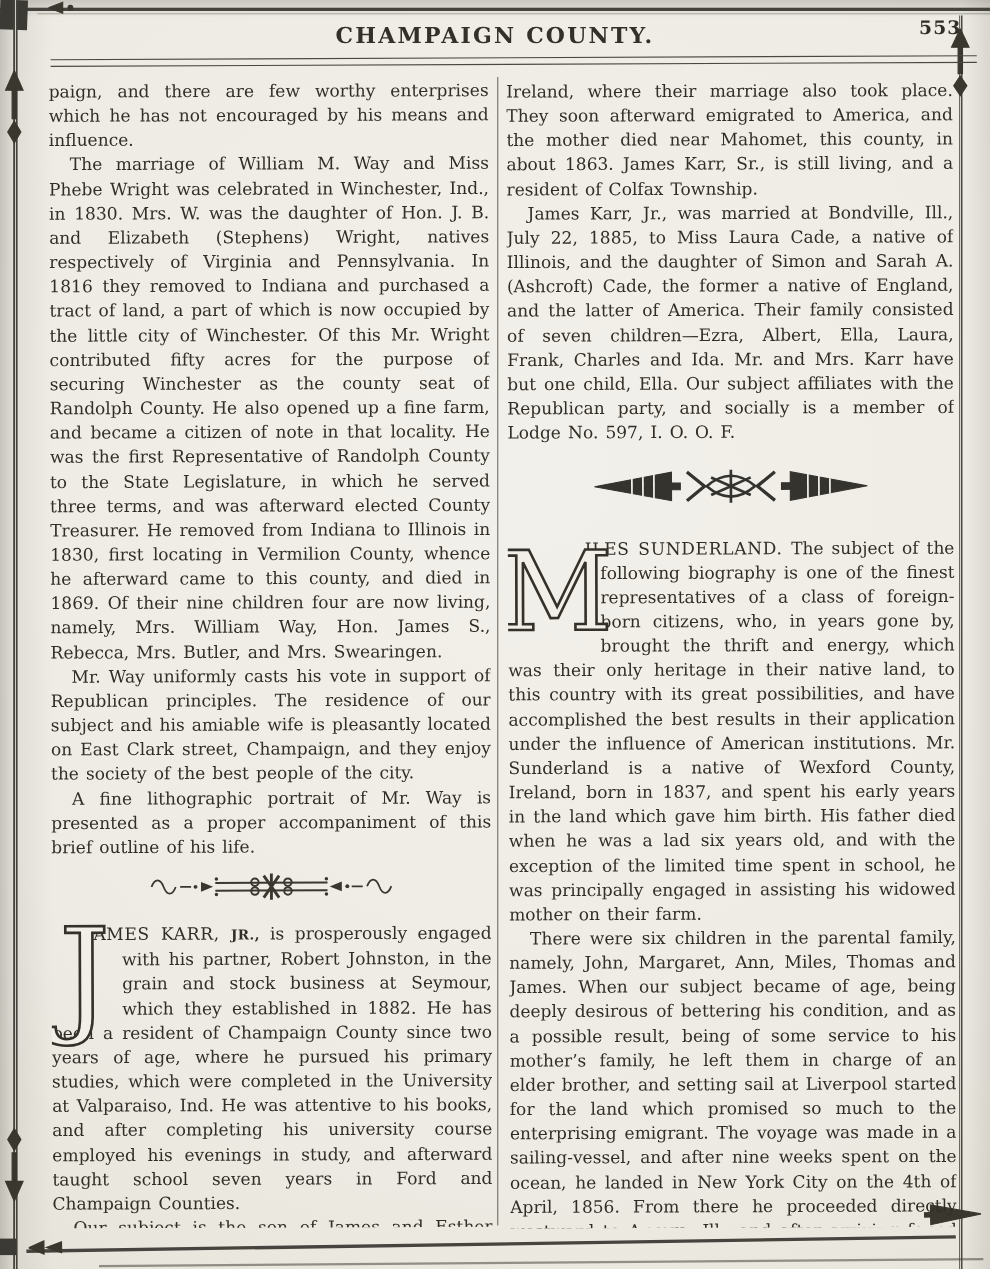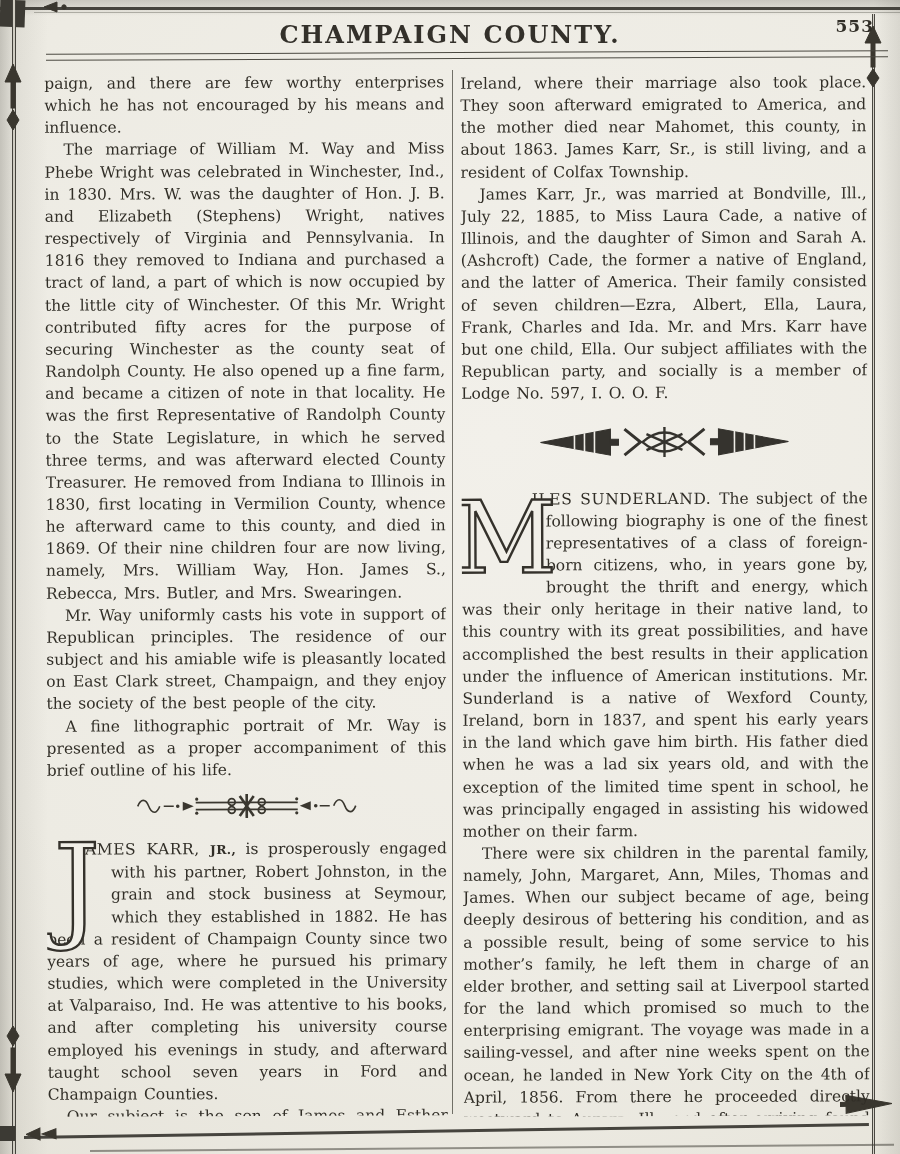--- a/index.html
+++ b/index.html
@@ -24,21 +24,21 @@
     background:linear-gradient(90deg,#44423c 1.3px,#cfccc2 1.3px 2.7px,#44423c 2.7px);}
   .right-line{position:absolute;left:872px;top:14px;width:3px;height:1140px;
     background:linear-gradient(90deg,#4a4842 1.1px,#d6d3c9 1.1px 2px,#4a4842 2px);}
   .bot-line1{position:absolute;left:24px;top:1136px;width:845px;height:2.6px;background:#46443e;
     transform:rotate(-0.88deg);transform-origin:left center;}
   .bot-line2{position:absolute;left:90px;top:1150px;width:804px;height:1.5px;background:rgba(70,68,60,.55);
     transform:rotate(-0.45deg);transform-origin:left center;}
   .edge-svg{position:absolute;}
   
   .running-head{position:absolute;left:0;top:20px;width:900px;text-align:center;
-    font-size:24px;font-weight:bold;letter-spacing:2px;color:#33302a;}
+    font-size:20px;font-weight:bold;letter-spacing:2px;color:#33302a;}
   .page-number{position:absolute;right:26px;top:16px;font-size:17px;font-weight:bold;letter-spacing:1px;margin-left:18px;}
   .head-rule{position:absolute;left:46px;top:52px;width:842px;height:4.5px;
     border-top:1.3px solid var(--rule);border-bottom:1.3px solid var(--rule);
     transform:rotate(-0.25deg);}
   
   .col{position:absolute;top:72px;height:1044px;overflow:hidden;text-align:justify;
     font-size:15.5px;line-height:22.15px;word-spacing:1.5px;transform:rotate(-0.2deg);}
   .col.left{left:46px;width:400px;}
   .col.right{left:462px;width:406px;}
   .col-divider{position:absolute;left:452px;top:70px;width:1.3px;height:1044px;background:rgba(60,58,50,.7);}

